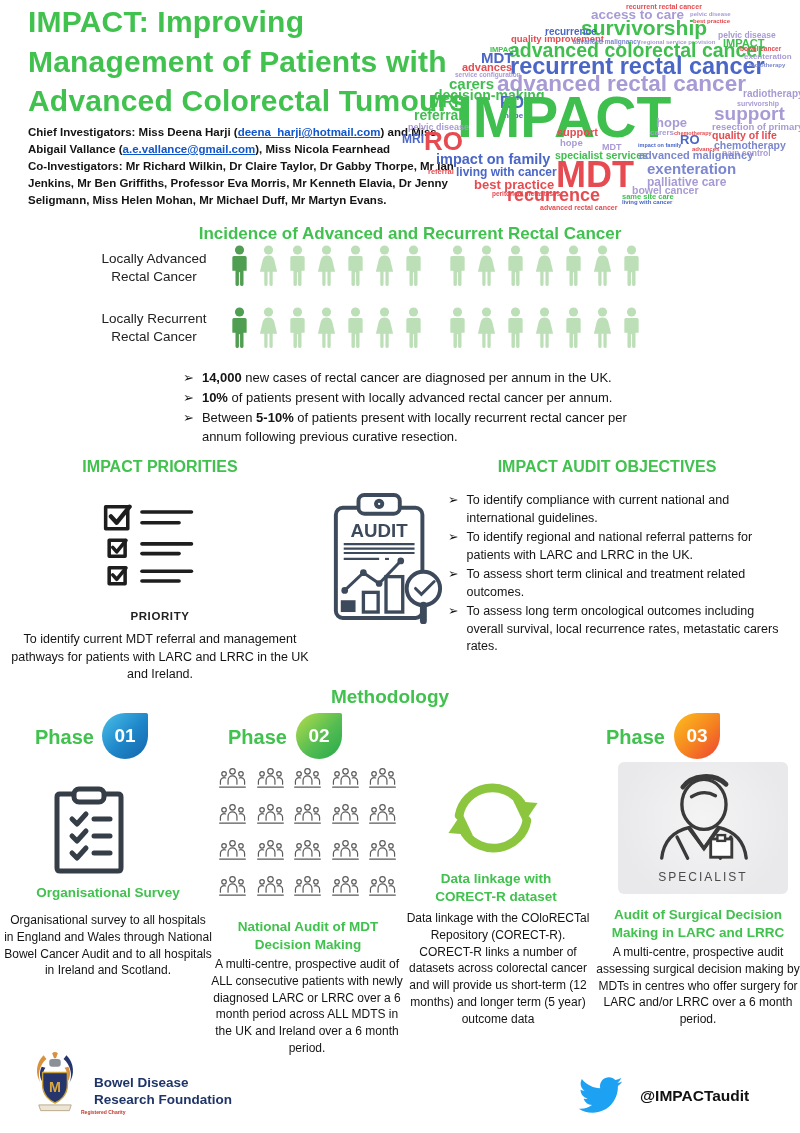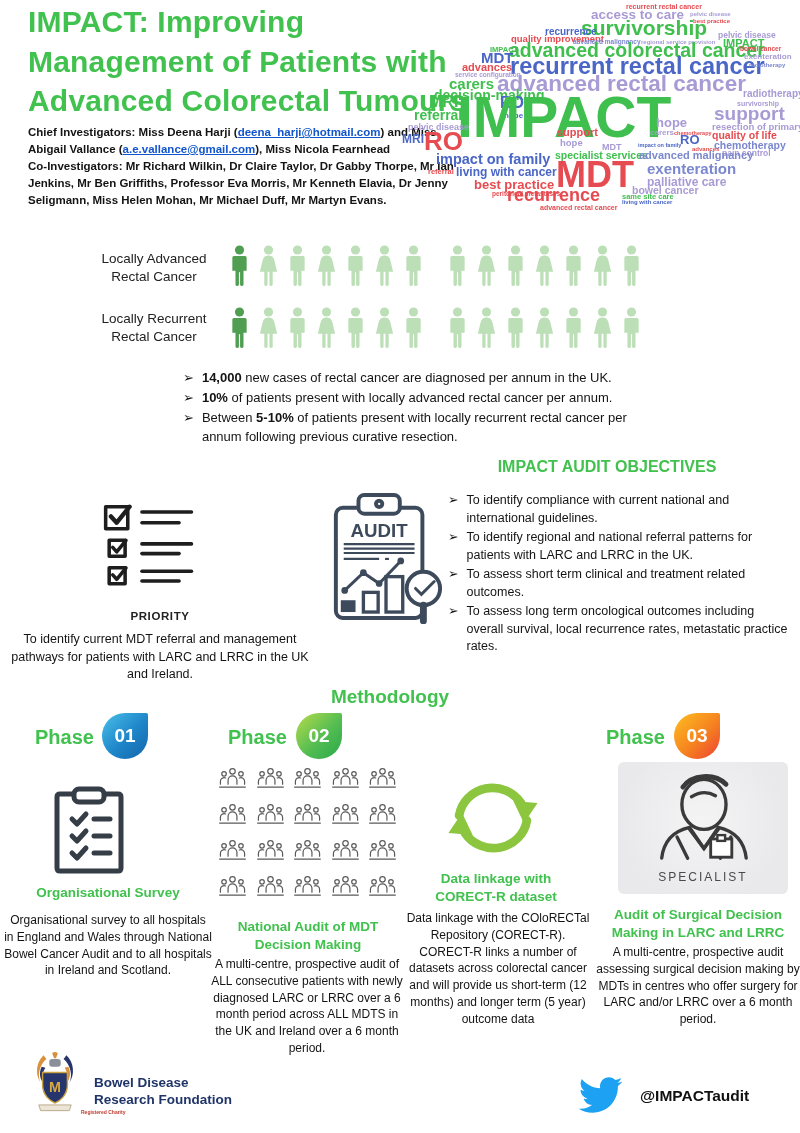--- a/index.html
+++ b/index.html
@@ -180,20 +180,21 @@
       <span style="left: 254px; top: 161px; font-size: 15px; color: rgb(123, 135, 207);">exenteration</span>
       <span style="left: 254px; top: 176px; font-size: 12px; color: rgb(168, 155, 213);">palliative care</span>
       <span style="left: 239px; top: 185px; font-size: 10.5px; color: rgb(168, 155, 213);">bowel cancer</span>
       <span style="left: 229px; top: 193px; font-size: 7.5px; color: rgb(63, 191, 78);">same site care</span>
       <span style="left: 229px; top: 199px; font-size: 6px; color: rgb(74, 102, 198);">living with cancer</span>
       <span style="left: 114px; top: 186px; font-size: 18px; color: rgb(229, 75, 80);">recurrence</span>
       <span style="left: 99px; top: 191px; font-size: 6.5px; color: rgb(229, 75, 80);">peritoneal metastases</span>
       <span style="left: 147px; top: 204px; font-size: 7px; color: rgb(229, 75, 80);">advanced rectal cancer</span>
     </div>
 
+  <div class="abs" id="inc-head">Incidence of Advanced and Recurrent Rectal Cancer</div>
   <div class="abs row-label" id="row1-label">Locally Advanced Rectal Cancer</div>
   <div class="abs picto" id="row1-icons">
       <svg class="person hl" viewBox="0 0 24 44">
         <use href="#sym-male"></use>
       </svg>
       <svg class="person" viewBox="0 0 24 44">
         <use href="#sym-female"></use>
       </svg>
       <svg class="person" viewBox="0 0 24 44">
         <use href="#sym-male"></use>
@@ -287,20 +288,21 @@
       <div class="brow">
         <span class="bmark">➢</span>
         <span><span style="font-weight: bold;">10%</span><span> of patients present with locally advanced rectal cancer per annum.</span></span>
       </div>
       <div class="brow">
         <span class="bmark">➢</span>
         <span><span>Between </span><span style="font-weight: bold;">5-10%</span><span> of patients present with locally recurrent rectal cancer per annum following previous curative resection.</span></span>
       </div>
     </div>
 
+  <div class="abs" id="pri-head">IMPACT PRIORITIES</div>
   <svg class="abs" id="pri-icon" viewBox="0 0 112 104">
     <g fill="none" stroke="#1e1e1e" stroke-width="4" stroke-linecap="round" stroke-linejoin="round">
       <rect x="7" y="11" width="25" height="25"></rect>
       <path d="M13 22 l6.5 7 L34 11" stroke-width="5"></path>
       <path d="M48 17 H104"></path>
         <path d="M48 29 H90"></path>
       <rect x="11" y="49" width="18" height="18"></rect>
       <path d="M15 57 l4.5 5 L30 49"></path>
       <path d="M48 53 H104"></path>
         <path d="M48 64 H90"></path>
@@ -357,21 +359,21 @@
       <div class="brow">
         <span class="bmark">➢</span>
         <span>To identify regional and national referral patterns for patients with LARC and LRRC in the UK.</span>
       </div>
       <div class="brow">
         <span class="bmark">➢</span>
         <span>To assess short term clinical and  treatment related outcomes.</span>
       </div>
       <div class="brow">
         <span class="bmark">➢</span>
-        <span>To assess long term oncological outcomes including overall survival, local recurrence rates, metastatic practice rates.</span>
+        <span>To assess long term oncological outcomes including overall survival, local recurrence rates, metastatic carers rates.</span>
       </div>
     </div>
 
   <div class="abs" id="method-head">Methodology</div>
 
   <div class="abs phase-label" id="p1-label">Phase</div>
   <div class="abs badge" id="p1-badge">01</div>
   <svg class="abs" id="p1-icon" viewBox="0 0 74 90">
     <g fill="none" stroke="#353d47" stroke-width="5" stroke-linecap="round" stroke-linejoin="round">
       <path d="M20 8 H8 q-3 0 -3 3 V82 q0 3 3 3 H66 q3 0 3 -3 V11 q0 -3 -3 -3 H54"></path>

